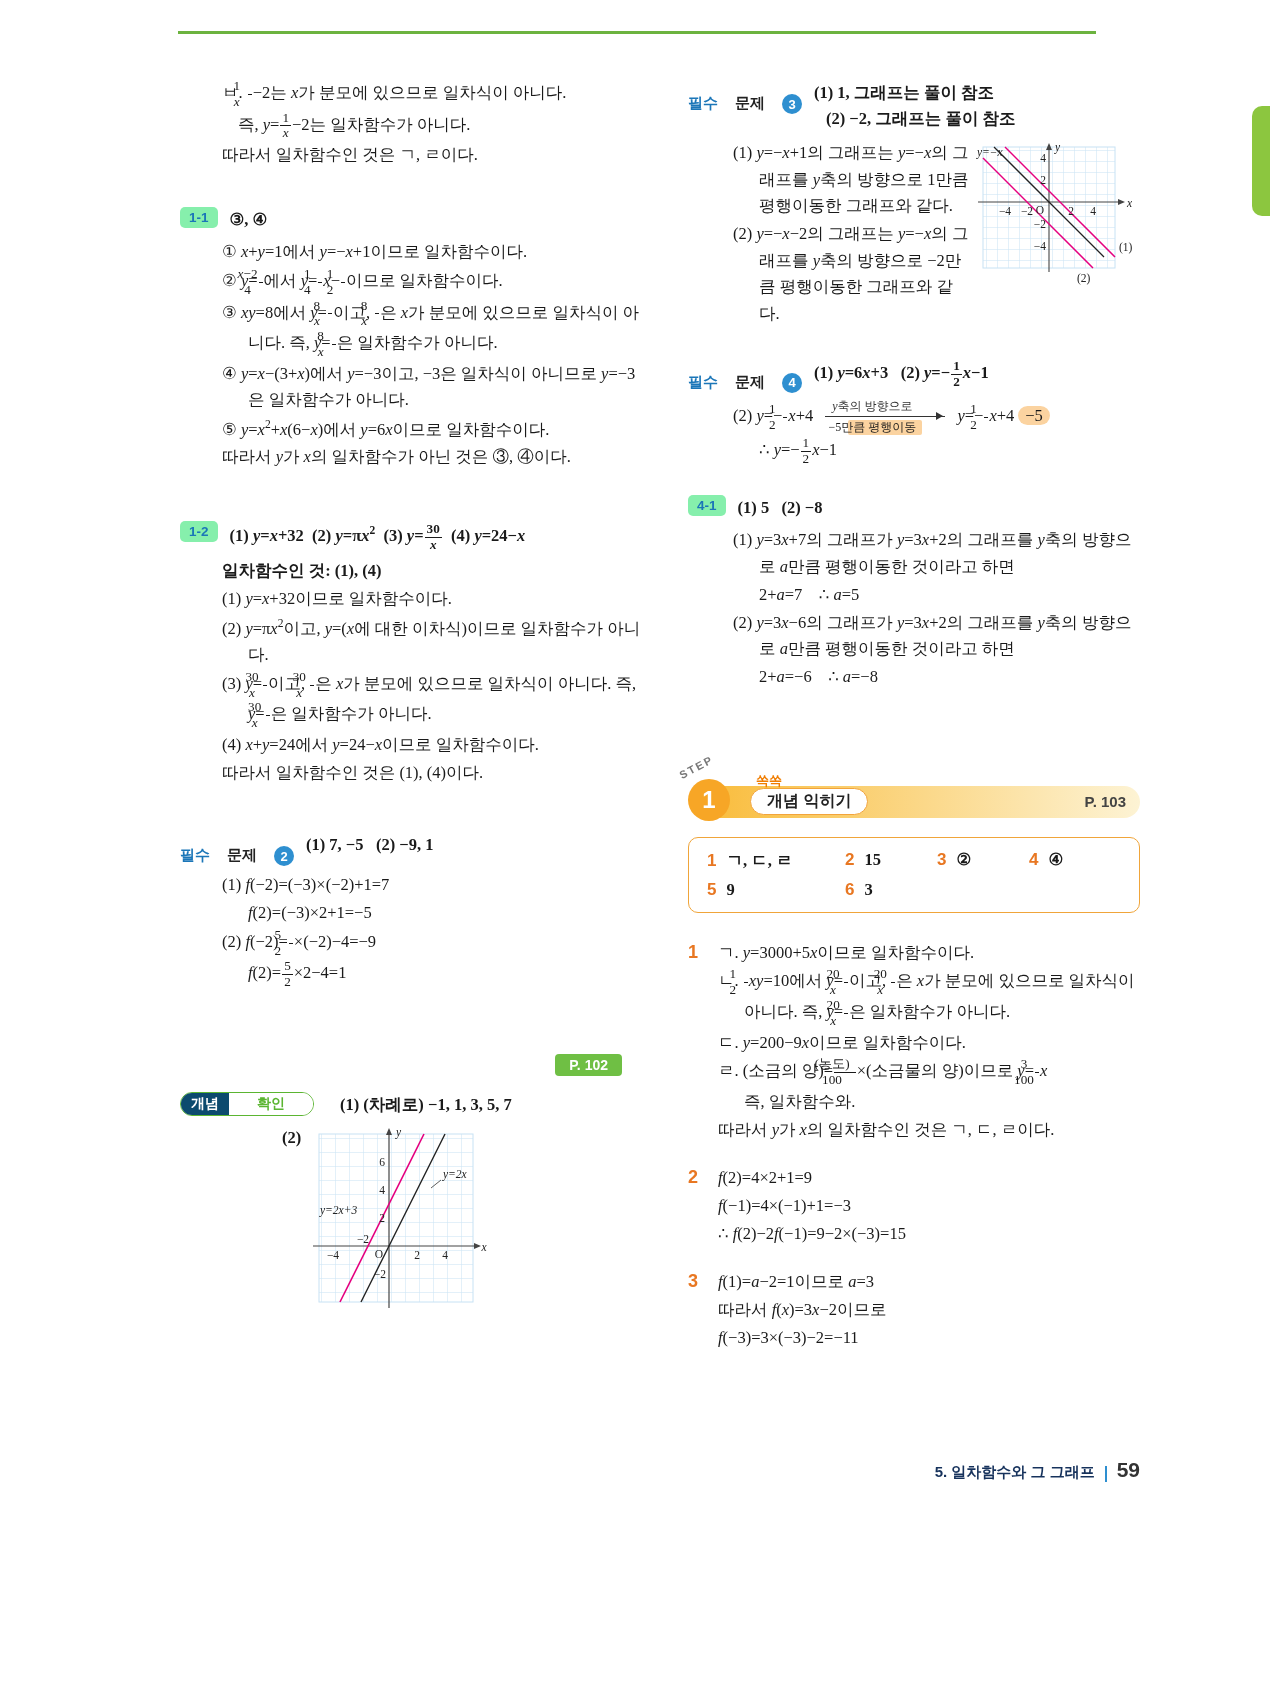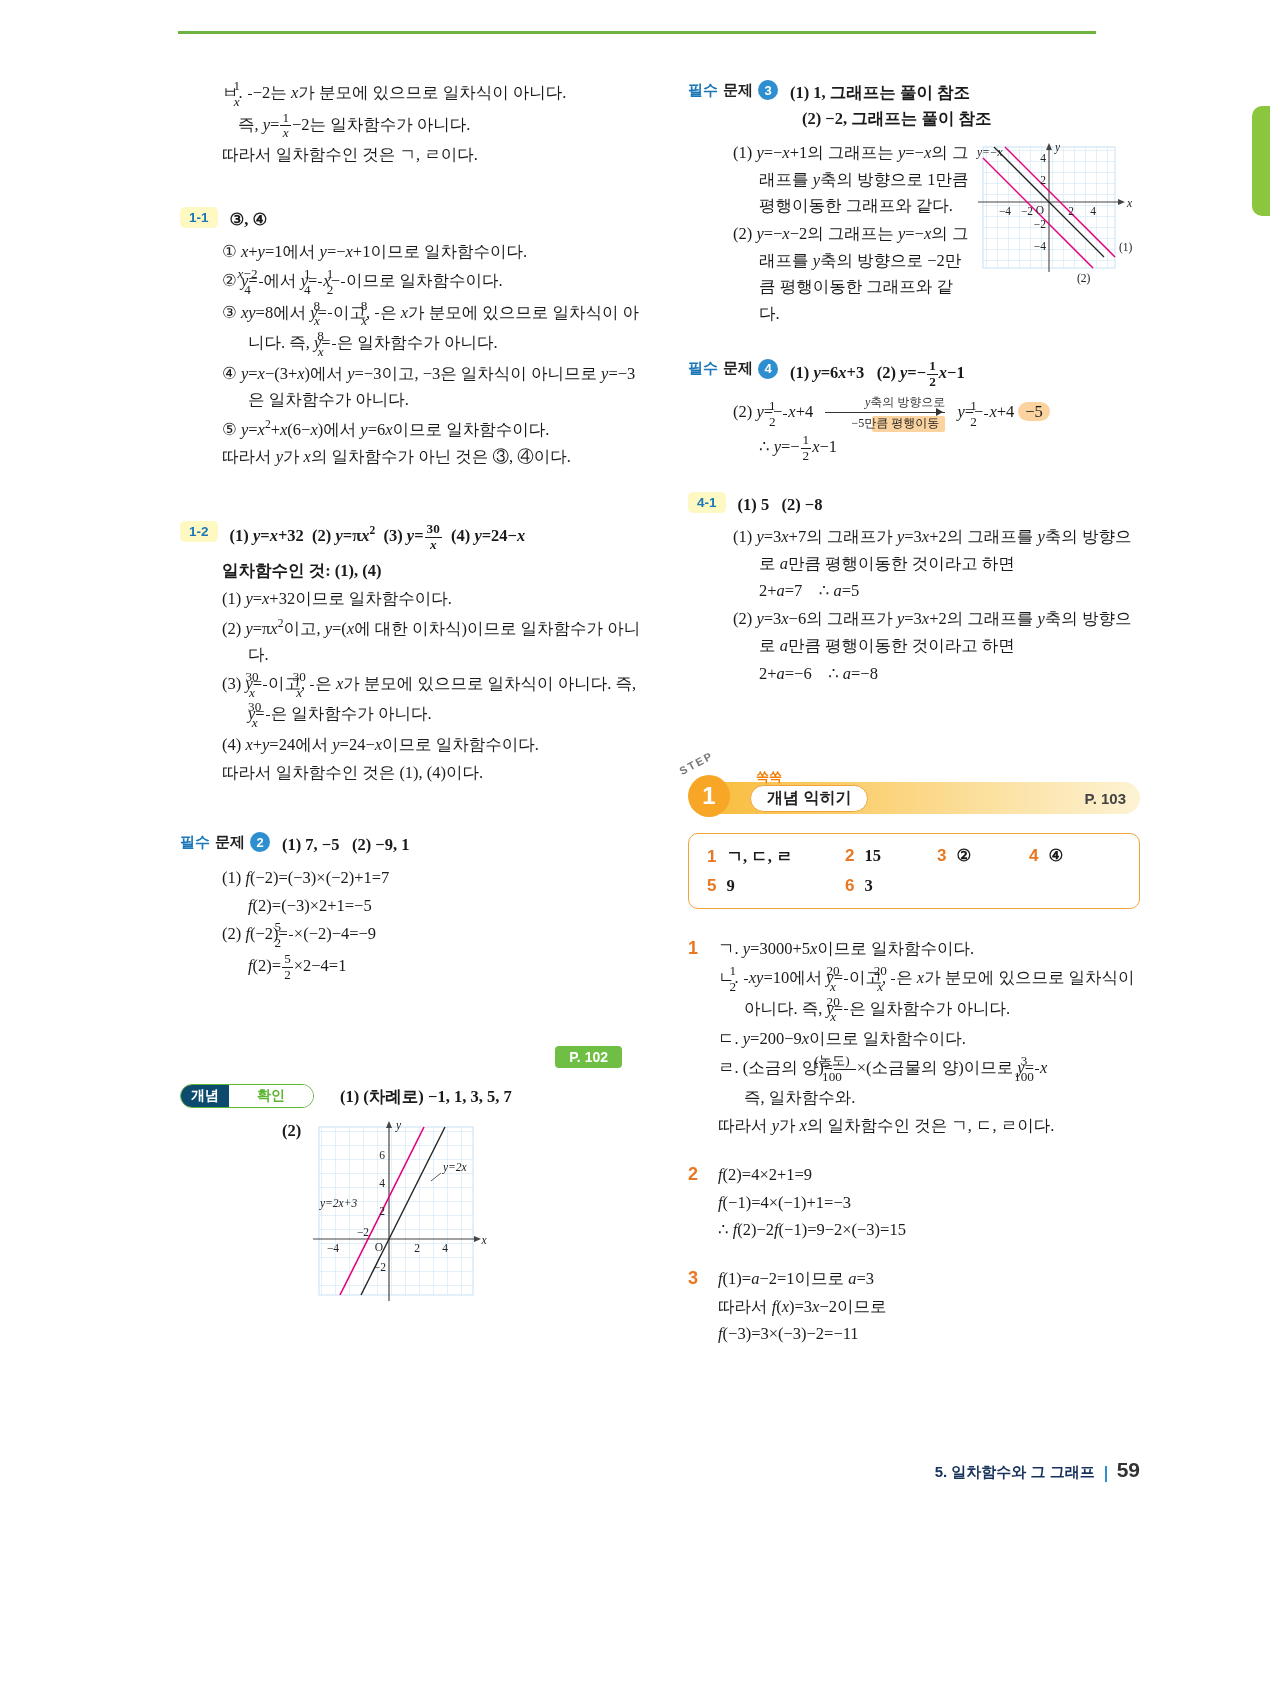--- a/index.html
+++ b/index.html
@@ -16,35 +16,35 @@
   .p16{padding-left:16px}
   .p12{padding-left:12px}
   .bold{font-weight:bold}
   i{font-family:"Liberation Serif",serif;font-style:italic}
   sup{font-size:0.7em}
   .fr{display:inline-block;text-align:center;vertical-align:-0.62em;line-height:1.12;font-size:0.8em;margin:0 1px}
   .fr>span{display:block;padding:0 2px}
   .fr>span+span{border-top:1px solid #1a1a1a}
   .sec{margin:0}
   .hdr{display:flex;align-items:flex-start;gap:12px;margin-bottom:6px}
-  .numbadge{flex:0 0 auto;background:#fef9c3;color:#1b76b8;font-family:"Liberation Sans",sans-serif;
+  .numbadge{flex:0 0 auto;background:#86efac;color:#1b76b8;font-family:"Liberation Sans",sans-serif;
             font-weight:bold;font-size:13.5px;padding:3px 9px;border-radius:5px;margin-top:2px}
-  .pgroup{flex:0 0 auto;display:flex;align-items:center;gap:5px;margin-top:2px;
+  .pgroup{flex:0 0 auto;display:flex;gap:17px;margin-top:16px;
           font-family:"Liberation Sans",sans-serif;font-weight:bold;font-size:15px}
   .pl1{color:#1b76b8}
   .pl2{color:#222}
   .pnum{display:inline-flex;width:20px;height:20px;border-radius:50%;background:#2e8fd0;color:#fff;
         align-items:center;justify-content:center;font-size:13px}
   .ans{font-weight:bold;font-size:16.5px;line-height:1.6;padding-top:2px}
   .body{margin-left:42px}
   .p3body{display:flex;gap:4px;margin-left:45px}
   .p3text{flex:1}
   .gsvg{flex:0 0 auto}
   .gsvg text{font-family:"Liberation Serif",serif;fill:#222;font-size:11.5px}
-  .trans{display:inline-flex;flex-direction:column;align-items:flex-end;vertical-align:middle;margin:0 8px}
+  .trans{display:inline-flex;flex-direction:column;align-items:center;vertical-align:middle;margin:0 8px}
   .tt{font-size:12px;color:#333;line-height:1.25}
   .arrowline{width:120px;height:0;border-bottom:1.3px solid #333;position:relative;margin:2px 0 3px}
   .arrowline::after{content:'';position:absolute;right:-2px;top:-4px;width:0;height:0;
                     border:4px solid transparent;border-left:7px solid #333}
   .tb{font-size:12px;line-height:1.3}
   .hl{background:#fbd3a0;border-radius:2px;padding:0 6px}
   .pillhl{background:#fbd3a0;border-radius:10px;padding:0 7px;margin-left:4px;font-weight:normal}
   .p102row{margin-top:64px;text-align:right;padding-right:28px}
   .p102{display:inline-block;background:#6fbf44;color:#fff;font-family:"Liberation Sans",sans-serif;
         font-weight:bold;font-size:14px;padding:3px 14px;border-radius:4px}

